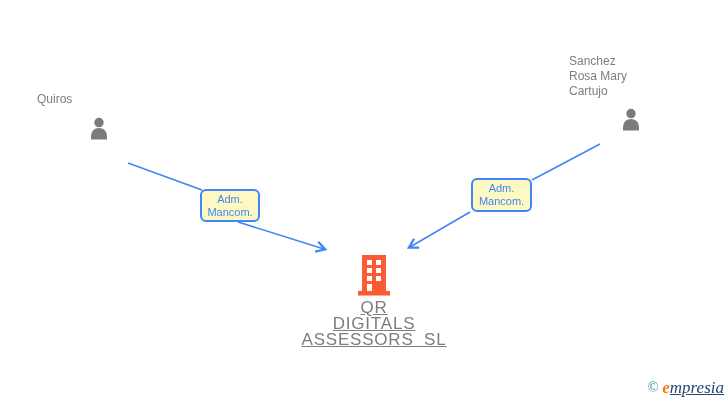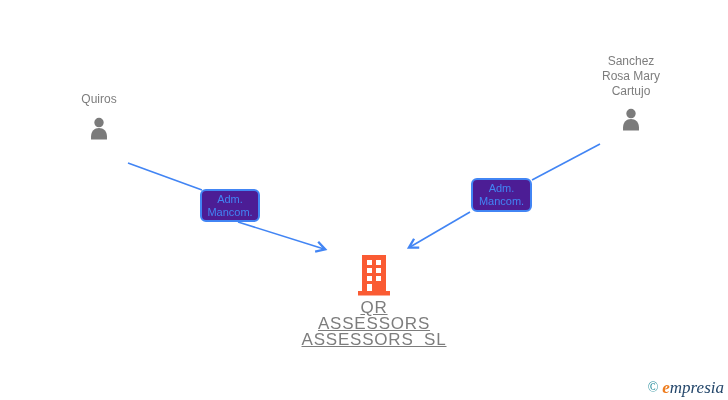--- a/index.html
+++ b/index.html
@@ -5,46 +5,46 @@
   html,body{margin:0;padding:0;}
   body{
     width:728px;height:400px;position:relative;overflow:hidden;
     background:var(--background,#ffffff);
     font-family:"Liberation Sans", sans-serif;
   }
   .stage{position:absolute;inset:0;width:728px;height:400px;}
   svg.edges{position:absolute;left:0;top:0;width:728px;height:400px;pointer-events:none;}
   svg.edges line{stroke:var(--accent_blue,#4285f4);stroke-width:1.6;fill:none;}
 
-  .person{position:absolute;text-align:center;}
+  .person{position:absolute;}
   .pname{font-size:12px;line-height:15px;color:var(--text_gray,#7d7d7d);white-space:nowrap;}
   .picon{display:block;margin:0 auto;}
   .picon path{fill:var(--node_gray,#7b7b7b);}
 
   .edge-label{
     position:absolute;box-sizing:border-box;
     border:2px solid var(--accent_blue,#4285f4);
-    border-radius:6px;background:#4c1d95;
+    border-radius:6px;background:#fef9c3;
     display:flex;flex-direction:column;align-items:center;justify-content:center;
     font-size:11px;line-height:13px;color:var(--accent_blue,#4285f4);
   }
 
   .company{position:absolute;left:294px;top:255px;width:160px;text-align:center;}
   .bicon{display:block;margin:0 auto 4px auto;}
   .cname{font-size:17px;line-height:16px;color:var(--text_gray,#7d7d7d);
          letter-spacing:0.8px;word-spacing:5px;white-space:nowrap;text-decoration:underline;}
 
   .watermark{
     position:absolute;right:4px;bottom:2px;white-space:nowrap;
     font-family:"Liberation Serif", serif;
   }
   .wm-c{color:var(--brand_teal,#2a8f9e);font-size:14px;vertical-align:1px;margin-right:4px;}
   .wm-brand{font-style:italic;font-size:17px;}
   .wm-e{color:var(--brand_orange,#ee7d1f);font-weight:bold;}
-  .wm-rest{color:var(--brand_navy,#24476b);}
+  .wm-rest{color:var(--brand_navy,#24476b);text-decoration:underline;}
 </style>
 </head>
 <body>
 
 <div class="stage">
 
   <svg class="edges" viewBox="0 0 728 400">
     <defs>
       <marker id="arrow" viewBox="0 0 10 10" refX="7" refY="5" markerWidth="8" markerHeight="8" orient="auto">
         <path d="M1 1 L8 5 L1 9" fill="none" stroke="#4285f4" stroke-width="1.8"></path>
@@ -99,21 +99,21 @@
         <rect x="19" y="5" width="5" height="5"></rect>
         <rect x="10" y="13" width="5" height="5"></rect>
         <rect x="19" y="13" width="5" height="5"></rect>
         <rect x="10" y="21" width="5" height="5"></rect>
         <rect x="19" y="21" width="5" height="5"></rect>
         <rect x="10" y="29" width="5" height="7"></rect>
       </g>
     </svg>
     <div class="cname">
       <div>QR</div>
-      <div>ASSESSORS</div>
+      <div>DIGITALS</div>
       <div>ASSESSORS SL</div>
     </div>
   </div>
 
   <div class="watermark">
     <span class="wm-c">©</span><span class="wm-brand"><span class="wm-e">e</span><span class="wm-rest">mpresia</span></span>
   </div>
 
 </div>
 

